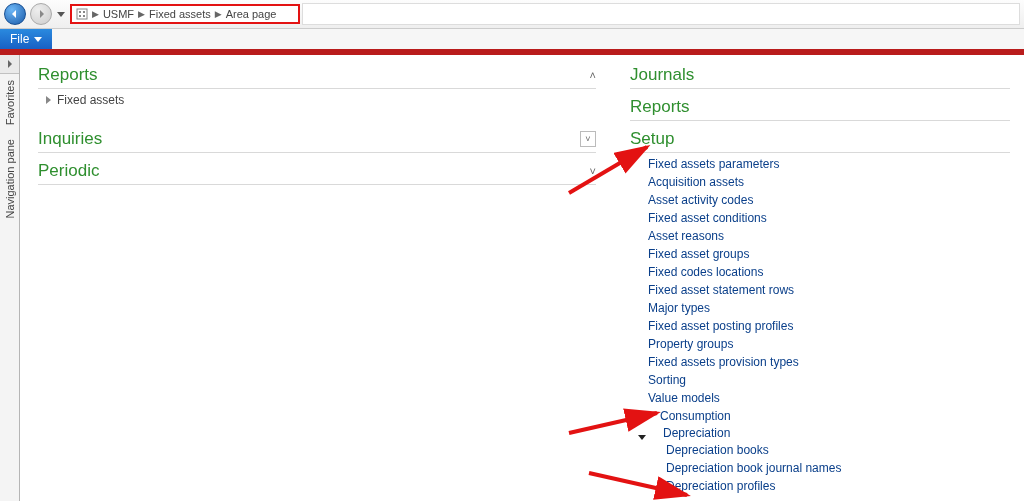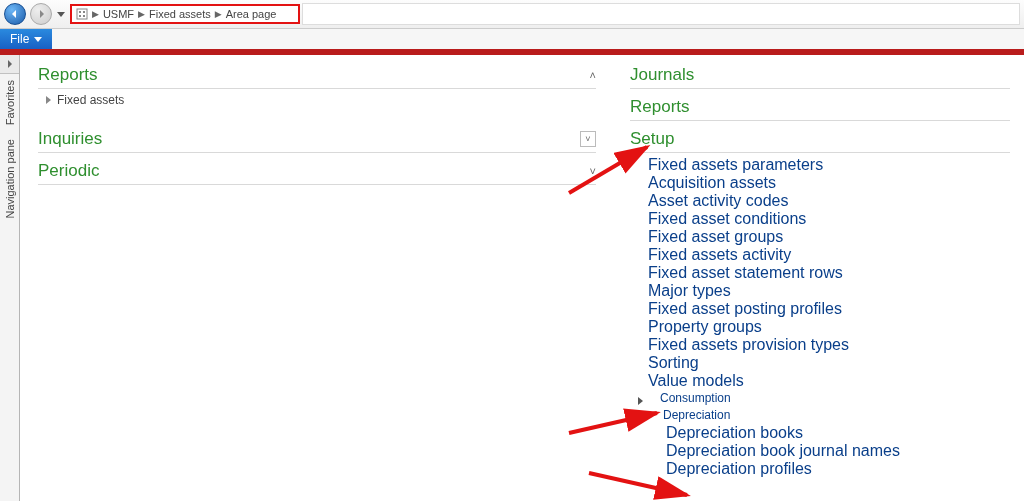--- a/index.html
+++ b/index.html
@@ -162,21 +162,21 @@
     display:flex; align-items:center; justify-content:center;
     font-size:9px; color:#666;
     margin-left:auto;
   }
 
   .link-list {
     padding: 2px 0 2px 18px;
   }
   .link-list .lnk {
     color:#0a3f8a;
-    font-size:16px;
+    font-size:12px;
     padding:1.5px 0;
     line-height:15px;
     cursor:pointer;
     white-space:nowrap;
   }
   .group-lbl {
     display:flex; align-items:flex-end; gap:17px;
     color:#0a3f8a;
     font-size:12px;
     padding:1.5px 0;
@@ -305,22 +305,23 @@
 
       <div class="section-head" style="margin-top:4px">
         <span>Setup</span>
       </div>
 
       <div class="link-list">
         <div class="lnk">Fixed assets parameters</div>
         <div class="lnk">Acquisition assets</div>
         <div class="lnk">Asset activity codes</div>
         <div class="lnk">Fixed asset conditions</div>
+        <div class="lnk">Asset reasons</div>
         <div class="lnk">Fixed asset groups</div>
-        <div class="lnk">Fixed assets activity</div>
+        <div class="lnk">Fixed codes locations</div>
         <div class="lnk">Fixed asset statement rows</div>
         <div class="lnk">Major types</div>
         <div class="lnk">Fixed asset posting profiles</div>
         <div class="lnk">Property groups</div>
         <div class="lnk">Fixed assets provision types</div>
         <div class="lnk">Sorting</div>
         <div class="lnk">Value models</div>
 
         <div class="group-lbl">
           <span class="gtri"></span>

